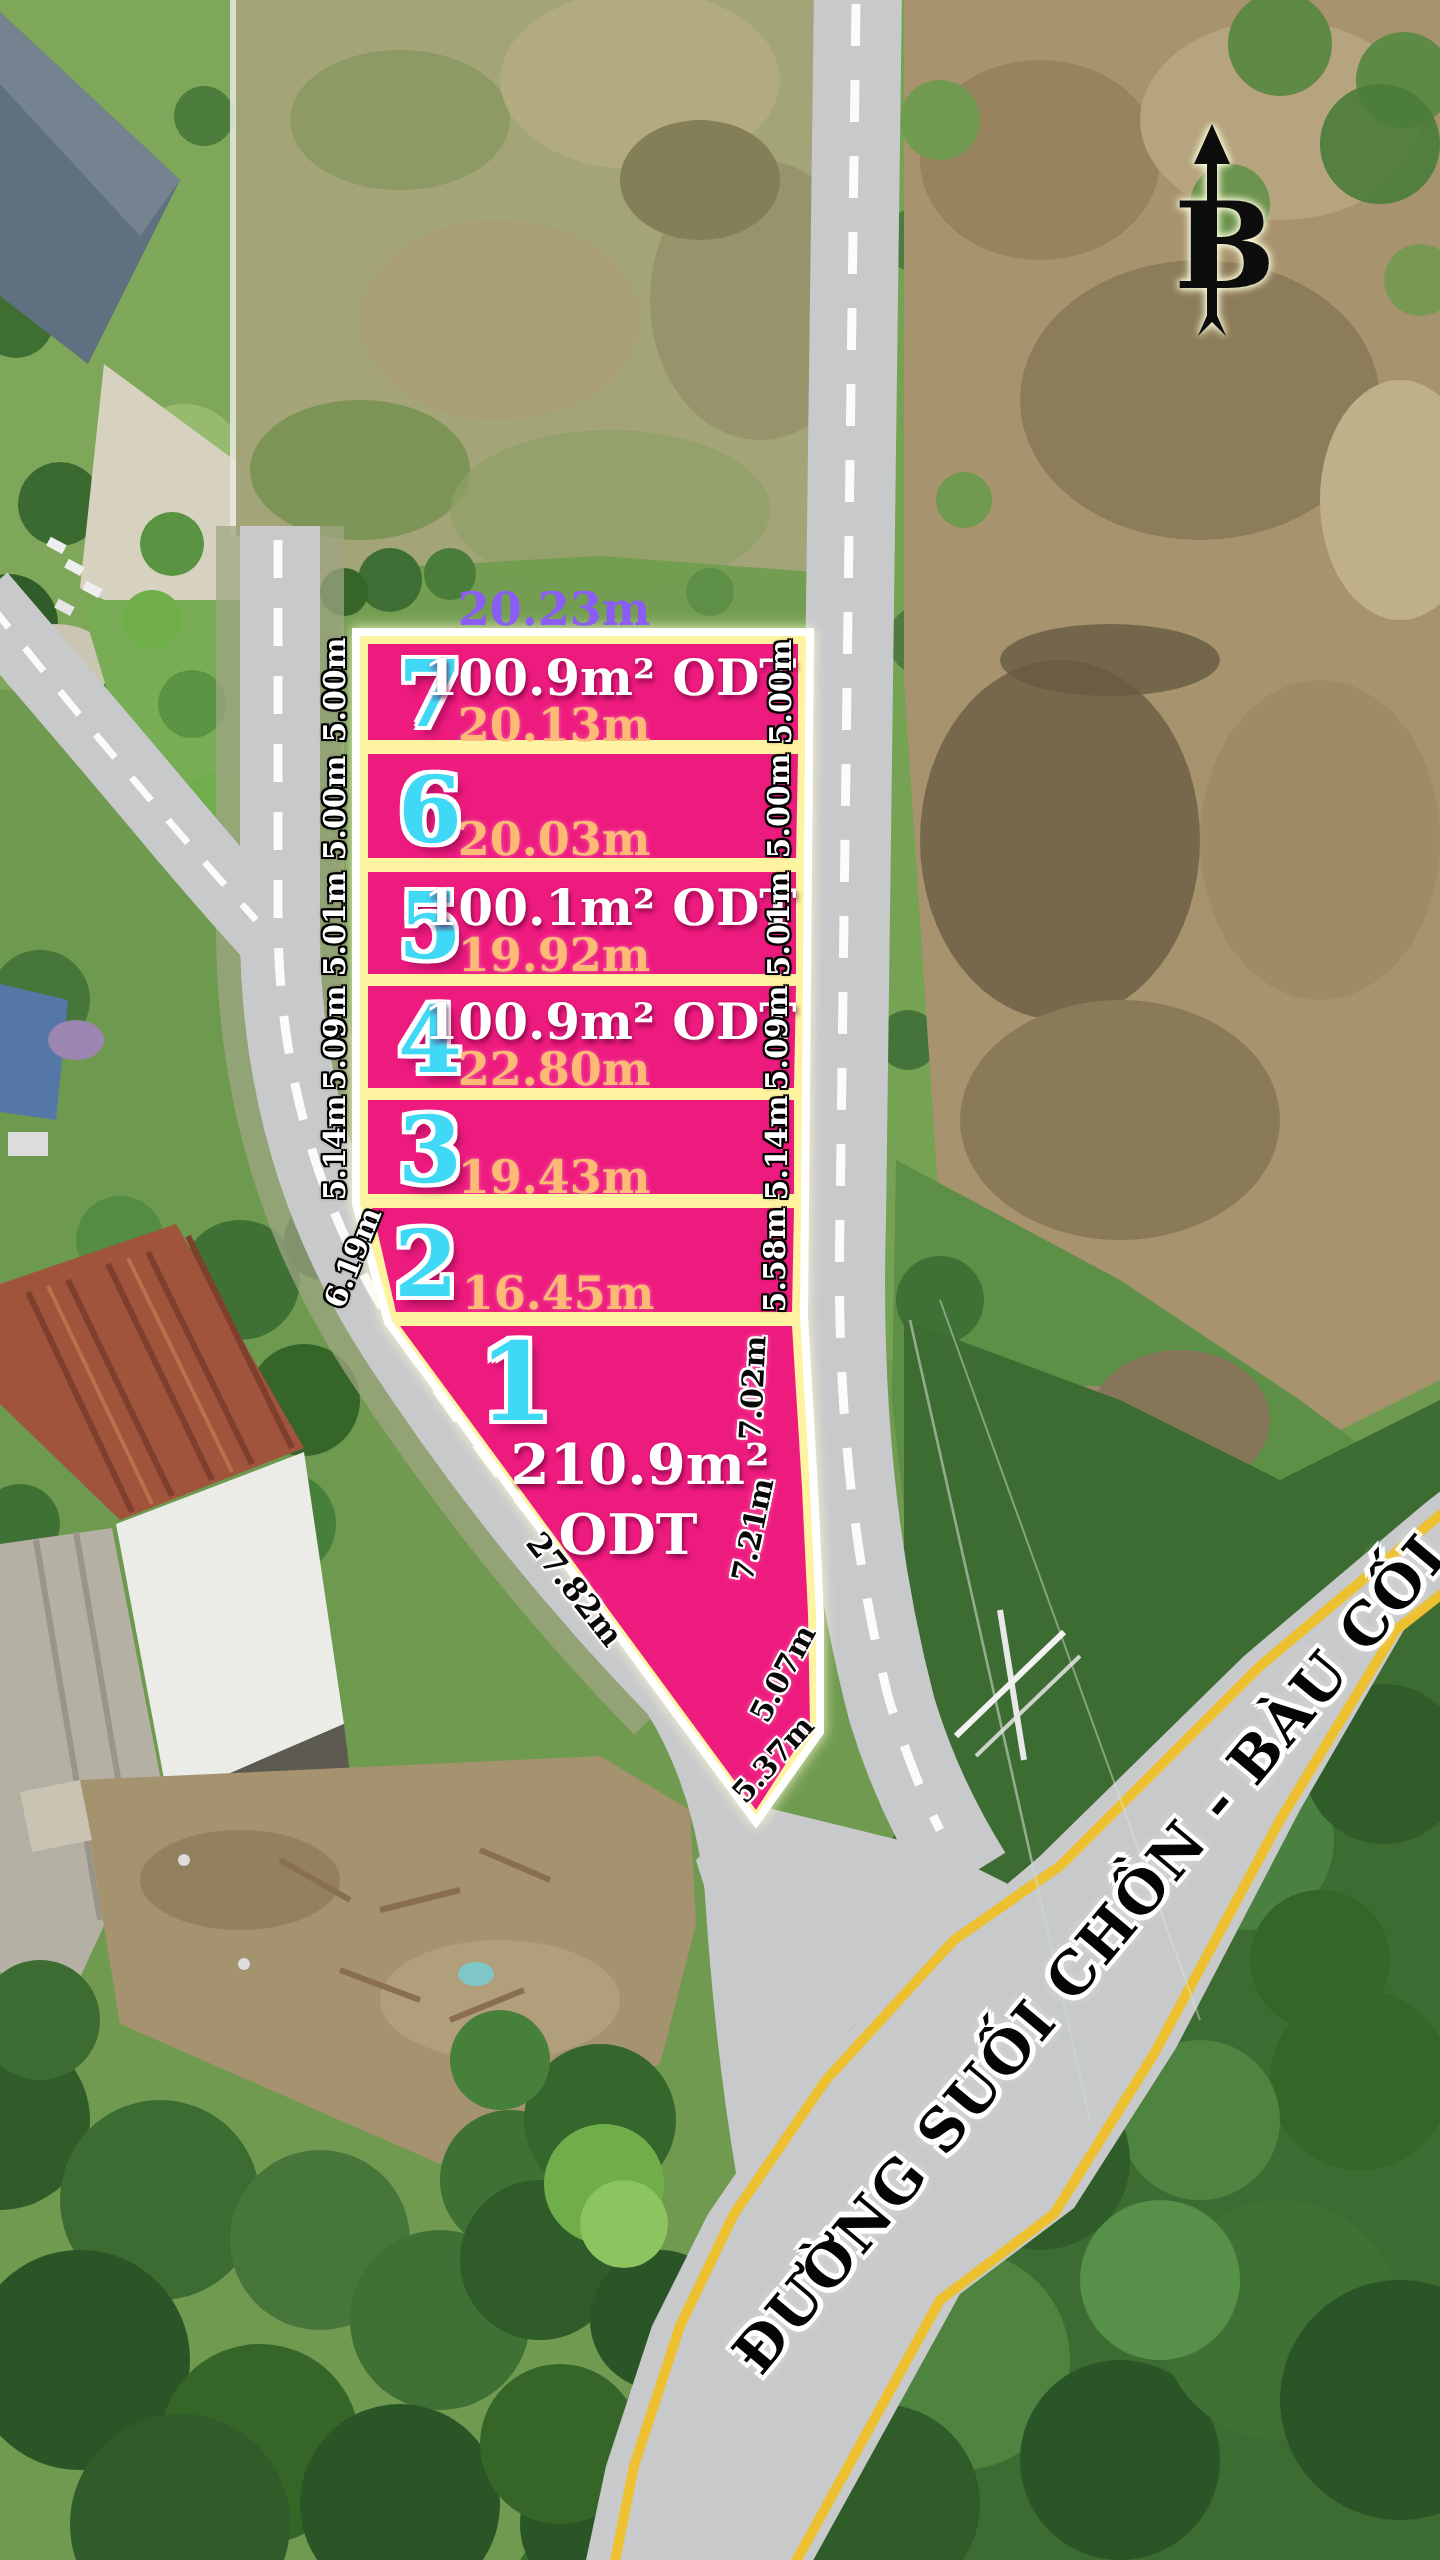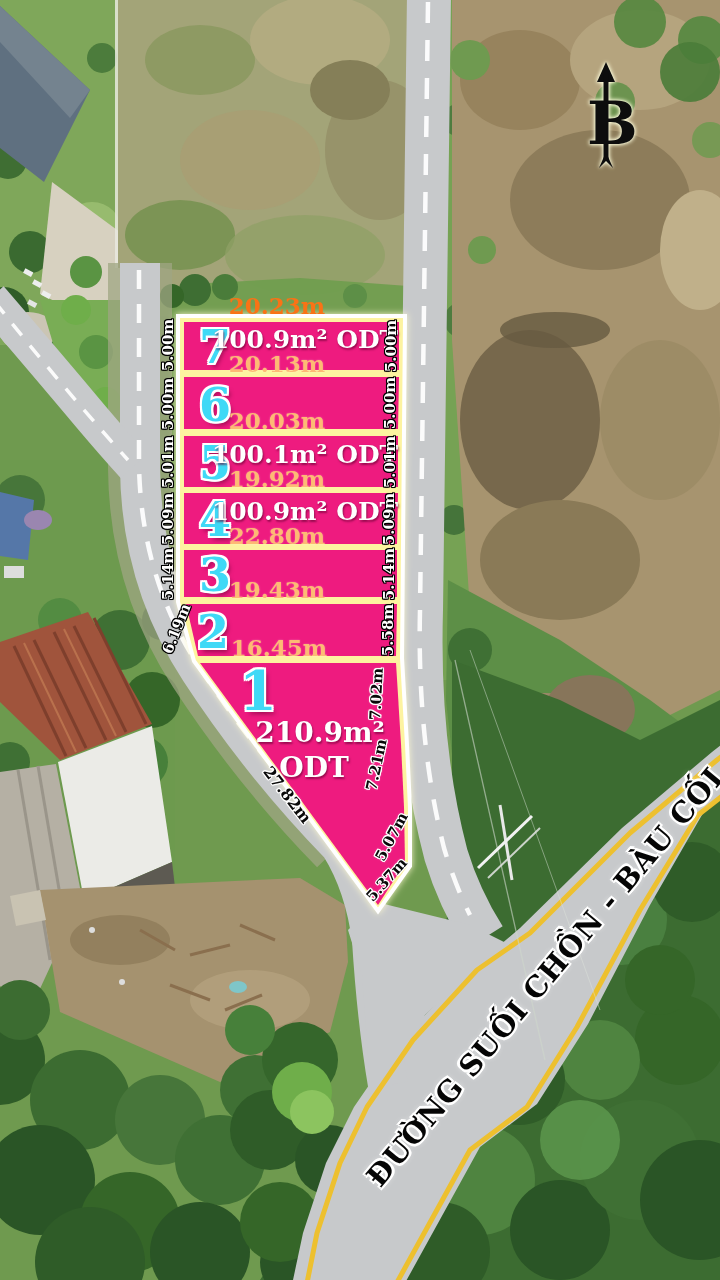--- a/index.html
+++ b/index.html
@@ -9,21 +9,21 @@
   .lbl{position:absolute;white-space:nowrap;font-weight:bold;
        left:var(--x);top:var(--y);
        transform:translate(-50%,-50%) rotate(var(--r,0deg));}
   .num{color:#3fd9f6;font-size:46px;line-height:1;
        text-shadow:-2px -2px 0 #fff,2px -2px 0 #fff,-2px 2px 0 #fff,2px 2px 0 #fff,
                    -2px 0 0 #fff,2px 0 0 #fff,0 -2px 0 #fff,0 2px 0 #fff,
                    3px 4px 4px rgba(90,0,45,.55);}
   .area{color:#ffffff;font-size:25px;line-height:1;
         text-shadow:1px 2px 2px rgba(100,0,50,.6),0 0 1px rgba(120,0,60,.4);}
   .wid{color:#fdba74;font-size:23px;line-height:1;text-shadow:0 0 2px rgba(255,255,255,.35);}
-  .topdim{color:#f97316;font-size:23px;line-height:1;}
+  .topdim{color:#8b5cf6;font-size:23px;line-height:1;}
   .dim{font-size:15px;line-height:1;}
   .dim-w{color:#ffffff;
          text-shadow:-1px -1px 0 #000,1px -1px 0 #000,-1px 1px 0 #000,1px 1px 0 #000,
                      -1px 0 0 #000,1px 0 0 #000,0 -1px 0 #000,0 1px 0 #000,0 0 2px #000;}
   .dim-b{color:#090909;
          text-shadow:-1px -1px 0 #fff,1px -1px 0 #fff,-1px 1px 0 #fff,1px 1px 0 #fff,
                      -1px 0 0 #fff,1px 0 0 #fff,0 -1px 0 #fff,0 1px 0 #fff,0 0 3px #fff;}
   .roadname{color:#050505;font-size:29px;letter-spacing:1px;
             text-shadow:-2px -2px 0 #fff,2px -2px 0 #fff,-2px 2px 0 #fff,2px 2px 0 #fff,
                         -2px 0 0 #fff,2px 0 0 #fff,0 -2px 0 #fff,0 2px 0 #fff,

